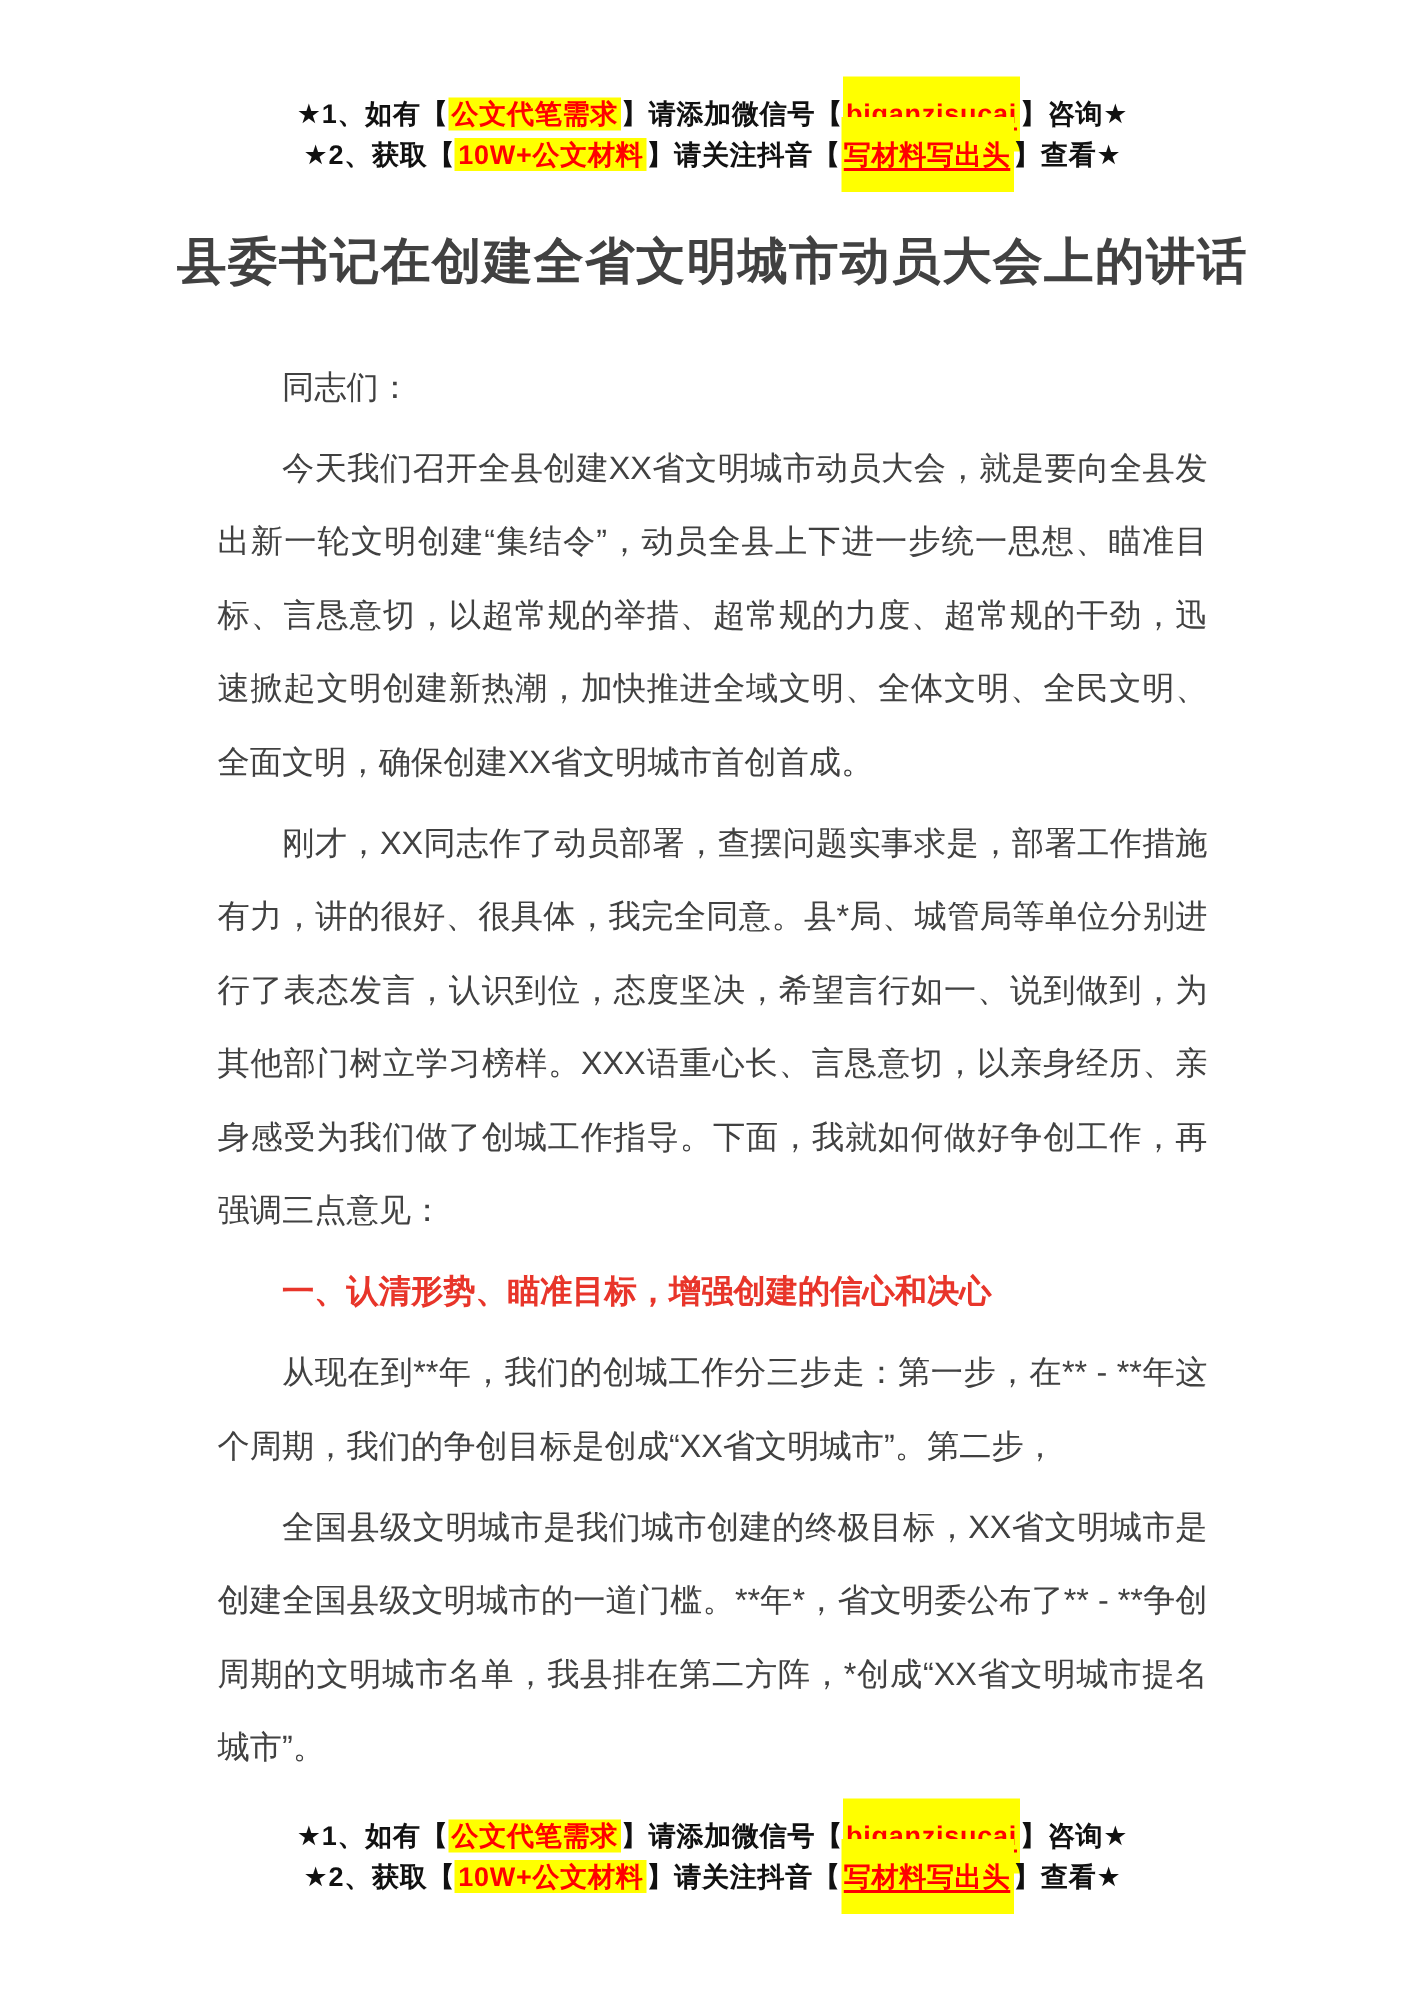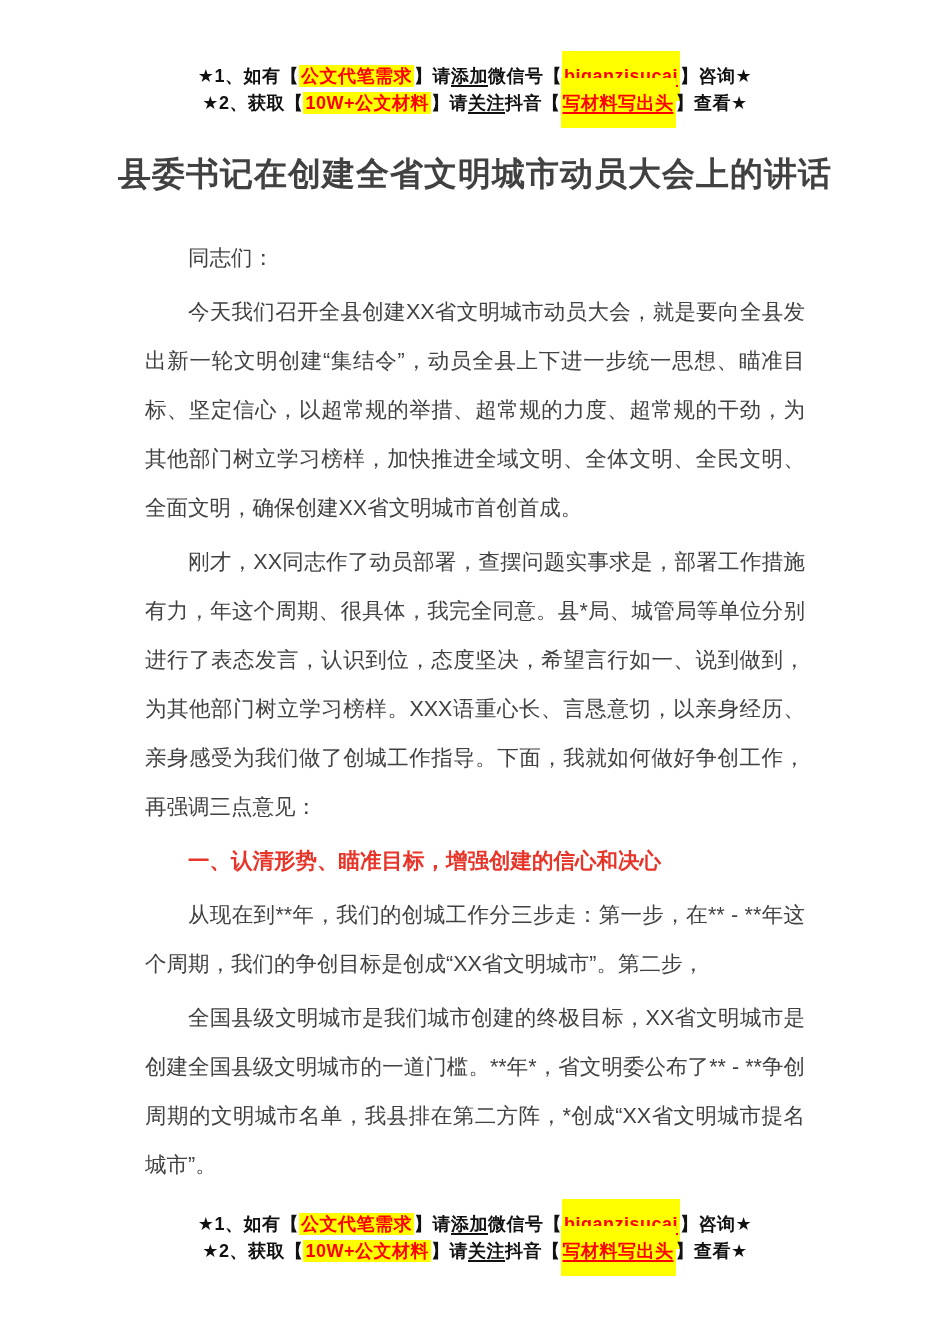--- a/index.html
+++ b/index.html
@@ -29,21 +29,20 @@
   .promo-footer {
     position: absolute;
     top: 1211px;
     left: 0;
     right: 0;
   }
   .promo-line { white-space: nowrap; }
   .seg.black { color: var(--promo-black, #111111); text-align: right; }
   .seg.black-underline {
     color: var(--promo-black, #111111);
-    text-decoration: underline;
     text-decoration-thickness: 2px;
     text-underline-offset: 3px;
   }
   .seg.red-highlight {
     color: var(--promo-red, #ff0000);
     background: var(--highlight-yellow, #ffff00);
     padding: 1px 2px;
   }
   .seg.red-highlight-underline {
     color: var(--promo-red, #ff0000);
@@ -87,22 +86,22 @@
 
   <div class="promo promo-header">
     <div class="promo-line"><span class="seg black">★1、如有【</span><span class="seg red-highlight">公文代笔需求</span><span class="seg black">】请</span><span class="seg black-underline">添加</span><span class="seg black">微信号【</span><span class="seg red-highlight-underline">biganzisucai</span><span class="seg black">】咨询★</span></div>
     <div class="promo-line"><span class="seg black">★2、获取【</span><span class="seg red-highlight">10W+公文材料</span><span class="seg black">】请</span><span class="seg black-underline">关注</span><span class="seg black">抖音【</span><span class="seg red-highlight-underline">写材料写出头</span><span class="seg black">】查看★</span></div>
   </div>
 
   <h1 class="doc-title">县委书记在创建全省文明城市动员大会上的讲话</h1>
 
   <div class="body-text">
       <p class="para">同志们：</p>
-      <p class="para">今天我们召开全县创建XX省文明城市动员大会，就是要向全县发出新一轮文明创建“集结令”，动员全县上下进一步统一思想、瞄准目标、坚定信心，以超常规的举措、超常规的力度、超常规的干劲，为其他部门树立学习榜样，加快推进全域文明、全体文明、全民文明、全面文明，确保创建XX省文明城市首创首成。</p>
-      <p class="para">刚才，XX同志作了动员部署，查摆问题实事求是，部署工作措施有力，年这个周期、很具体，我完全同意。县*局、城管局等单位分别进行了表态发言，认识到位，态度坚决，希望言行如一、说到做到，为其他部门树立学习榜样。XXX语重心长、言恳意切，以亲身经历、亲身感受为我们做了创城工作指导。下面，我就如何做好争创工作，再强调三点意见：</p>
+      <p class="para">今天我们召开全县创建XX省文明城市动员大会，就是要向全县发出新一轮文明创建“集结令”，动员全县上下进一步统一思想、瞄准目标、言恳意切，以超常规的举措、超常规的力度、超常规的干劲，迅速掀起文明创建新热潮，加快推进全域文明、全体文明、全民文明、全面文明，确保创建XX省文明城市首创首成。</p>
+      <p class="para">刚才，XX同志作了动员部署，查摆问题实事求是，部署工作措施有力，讲的很好、很具体，我完全同意。县*局、城管局等单位分别进行了表态发言，认识到位，态度坚决，希望言行如一、说到做到，为其他部门树立学习榜样。XXX语重心长、言恳意切，以亲身经历、亲身感受为我们做了创城工作指导。下面，我就如何做好争创工作，再强调三点意见：</p>
       <p class="para section-heading">一、认清形势、瞄准目标，增强创建的信心和决心</p>
       <p class="para">从现在到**年，我们的创城工作分三步走：第一步，在** - **年这个周期，我们的争创目标是创成“XX省文明城市”。第二步，</p>
       <p class="para">全国县级文明城市是我们城市创建的终极目标，XX省文明城市是创建全国县级文明城市的一道门槛。**年*，省文明委公布了** - **争创周期的文明城市名单，我县排在第二方阵，*创成“XX省文明城市提名城市”。</p>
     </div>
 
   <div class="promo promo-footer">
     <div class="promo-line"><span class="seg black">★1、如有【</span><span class="seg red-highlight">公文代笔需求</span><span class="seg black">】请</span><span class="seg black-underline">添加</span><span class="seg black">微信号【</span><span class="seg red-highlight-underline">biganzisucai</span><span class="seg black">】咨询★</span></div>
     <div class="promo-line"><span class="seg black">★2、获取【</span><span class="seg red-highlight">10W+公文材料</span><span class="seg black">】请</span><span class="seg black-underline">关注</span><span class="seg black">抖音【</span><span class="seg red-highlight-underline">写材料写出头</span><span class="seg black">】查看★</span></div>
   </div>
 

